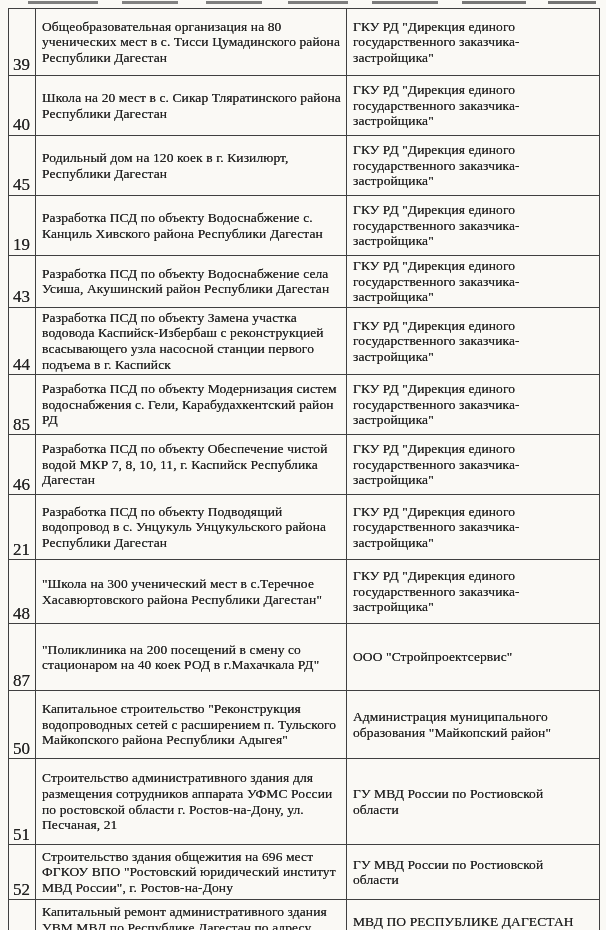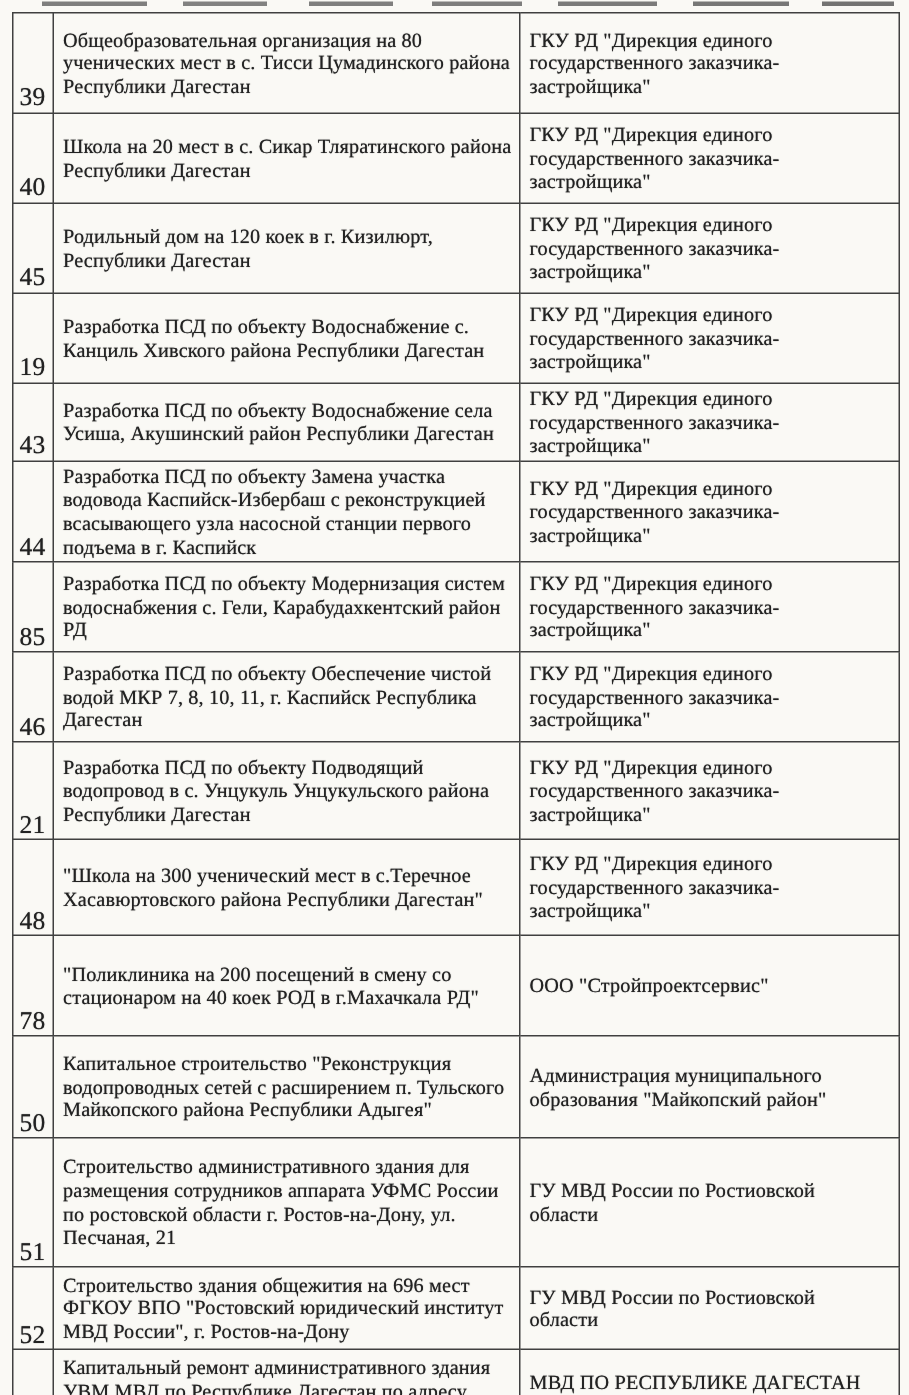--- a/index.html
+++ b/index.html
@@ -124,21 +124,21 @@
       <td class="cell-num">21</td>
       <td class="cell-desc">Разработка ПСД по объекту Подводящий водопровод в с. Унцукуль Унцукульского района Республики Дагестан</td>
       <td class="cell-org">ГКУ РД "Дирекция единого государственного заказчика-застройщика"</td>
     </tr>
         <tr style="height: 64px;">
       <td class="cell-num">48</td>
       <td class="cell-desc">"Школа на 300 ученический мест в с.Теречное Хасавюртовского района Республики Дагестан"</td>
       <td class="cell-org">ГКУ РД "Дирекция единого государственного заказчика-застройщика"</td>
     </tr>
         <tr style="height: 67px;">
-      <td class="cell-num">78</td>
+      <td class="cell-num">87</td>
       <td class="cell-desc">"Поликлиника на 200 посещений в смену со стационаром на 40 коек РОД в г.Махачкала РД"</td>
       <td class="cell-org">ООО "Стройпроектсервис"</td>
     </tr>
         <tr style="height: 68px;">
       <td class="cell-num">50</td>
       <td class="cell-desc">Капитальное строительство "Реконструкция водопроводных сетей с расширением п. Тульского Майкопского района Республики Адыгея"</td>
       <td class="cell-org">Администрация муниципального образования "Майкопский район"</td>
     </tr>
         <tr style="height: 86px;">
       <td class="cell-num">51</td>

